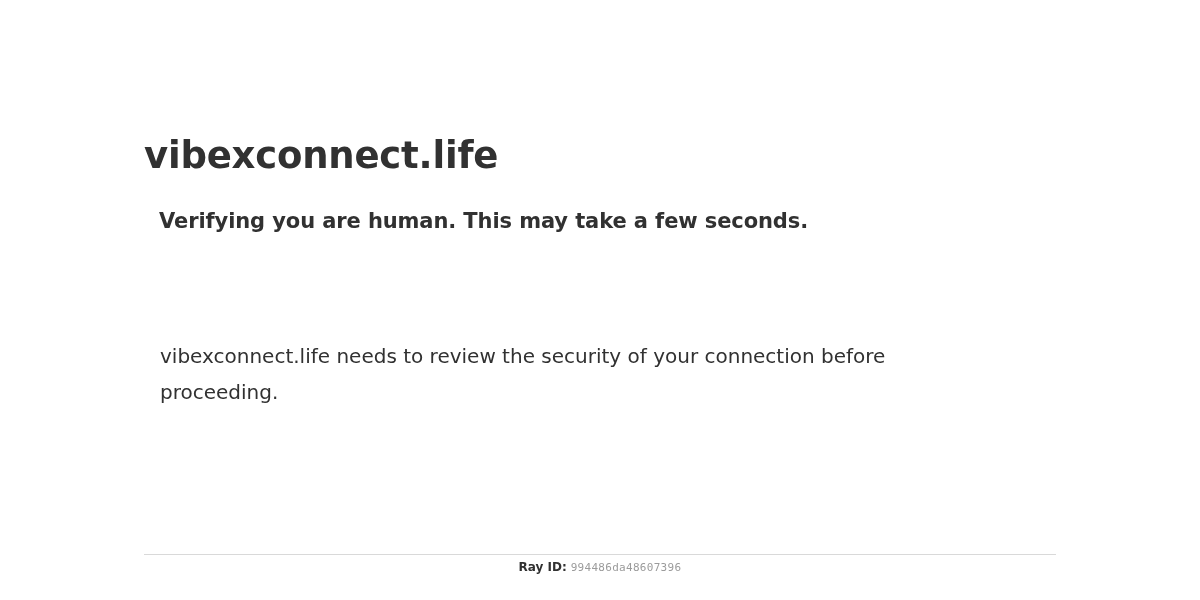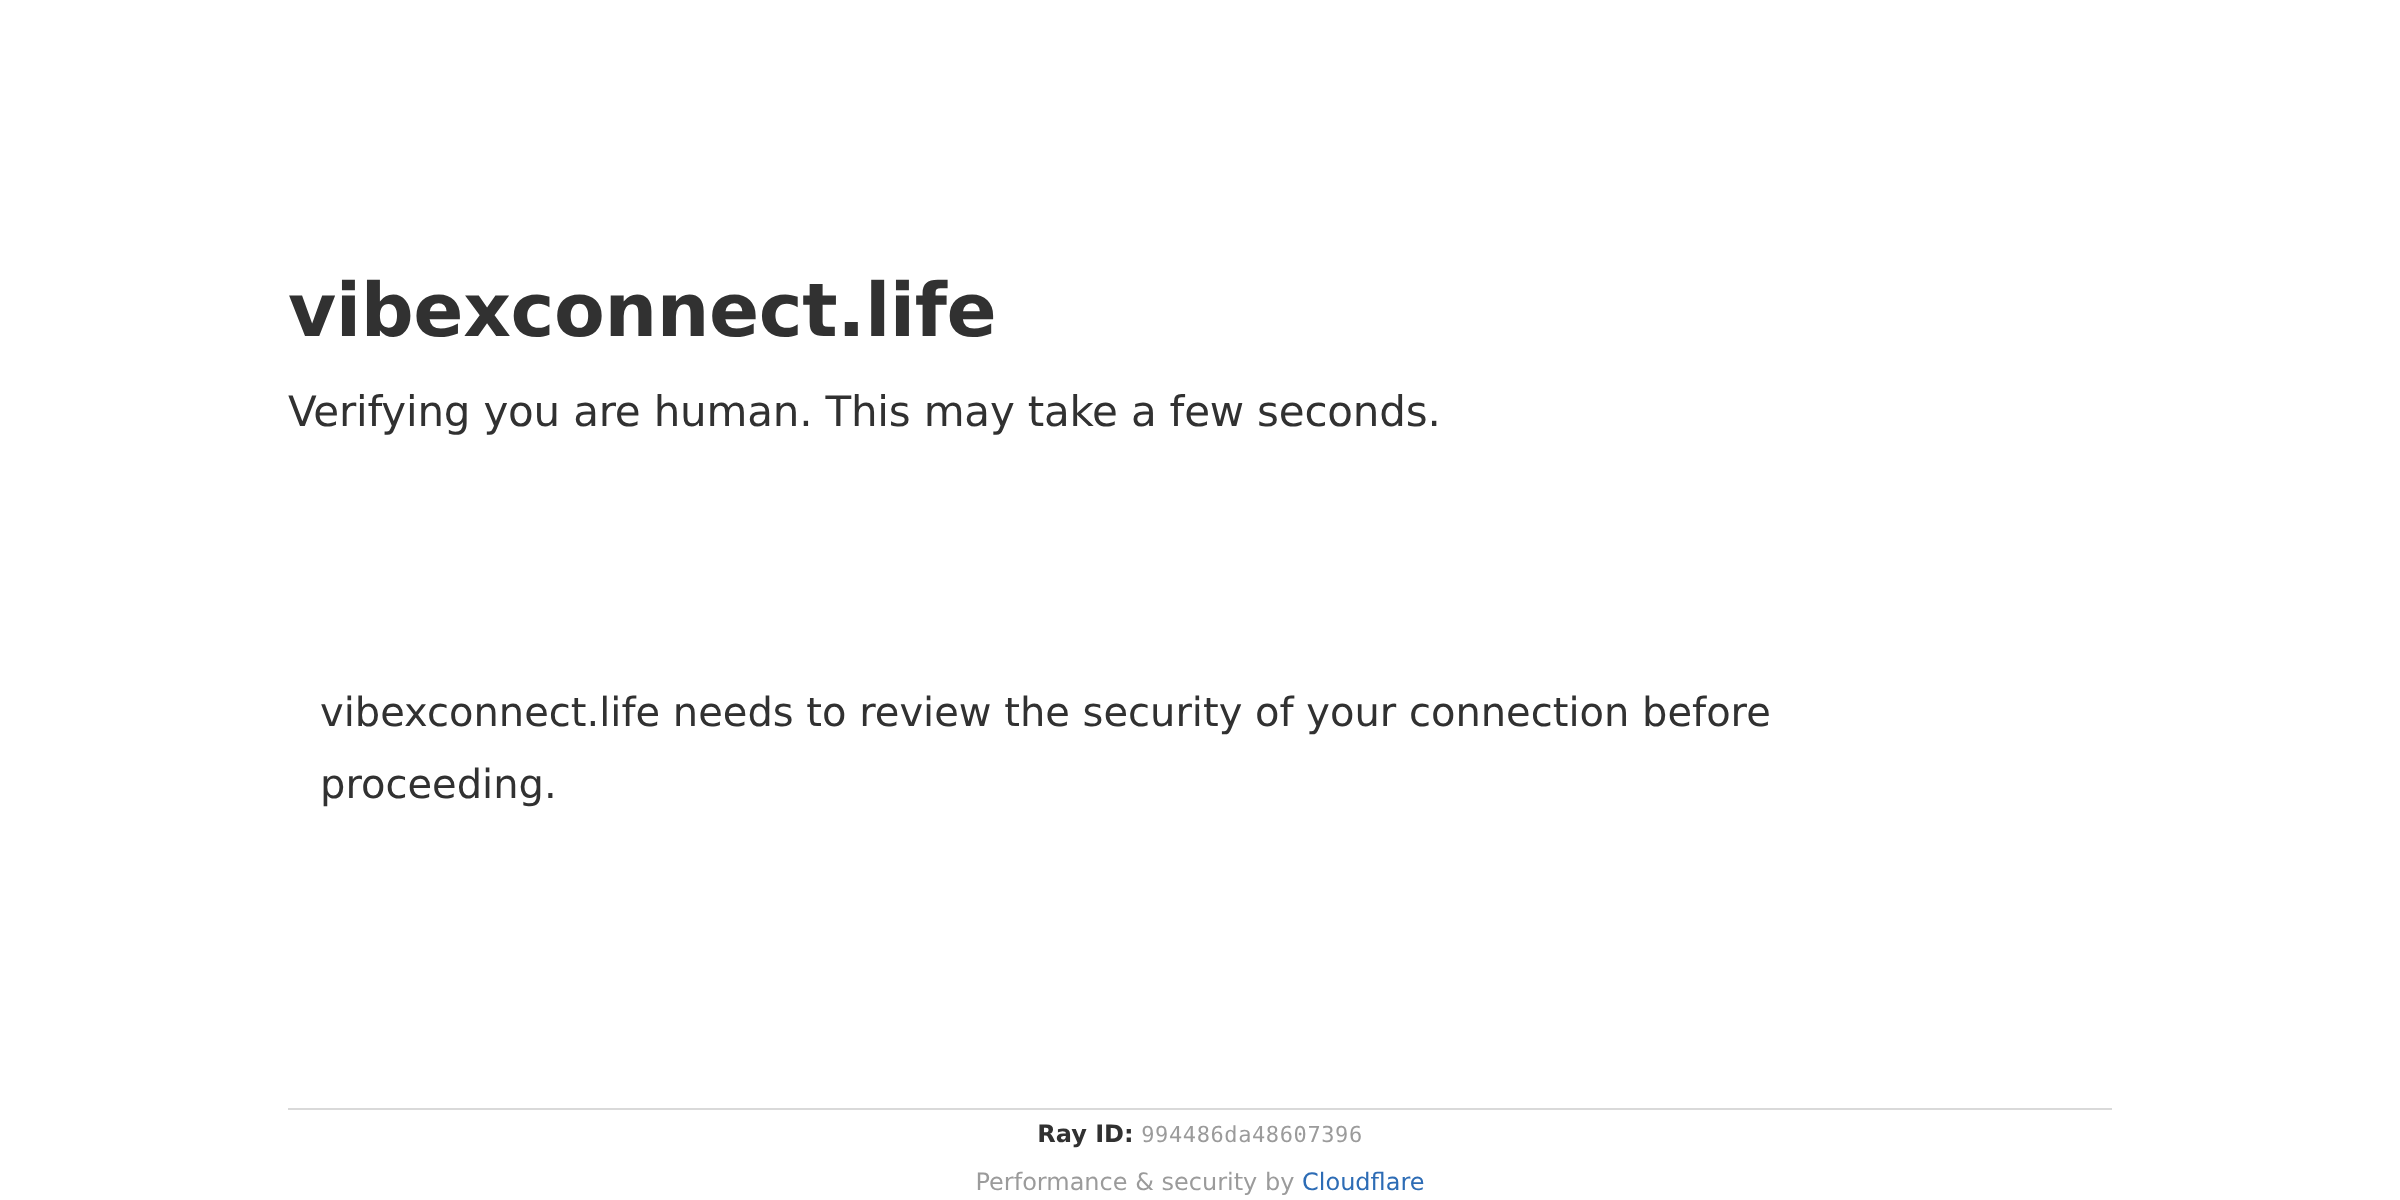--- a/index.html
+++ b/index.html
@@ -37,28 +37,28 @@
     top: 133px;
     font-size: 37px;
     line-height: 46px;
     font-weight: 700;
     letter-spacing: -0.2px;
     color: #313131;
     white-space: nowrap;
   }
 
   .subtitle {
-    margin: 0;
+    margin: 15px;
     padding: 0;
     position: absolute;
     left: 0;
     top: 192px;
     font-size: 21px;
     line-height: 28px;
-    font-weight: 400;
+    font-weight: 700;
     letter-spacing: -0.1px;
     color: #313131;
     white-space: nowrap;
   }
 
   .challenge-slot {
     position: absolute;
     left: 0;
     top: 240px;
     width: 300px;
@@ -152,19 +152,16 @@
   </div>
 
   <hr class="footer-divider">
 
   <div class="footer">
 
     <p class="ray-line">
       <span class="ray-label">Ray ID:</span><span>&nbsp;</span><span class="ray-value">994486da48607396</span>
     </p>
 
-    <p class="attribution-line">
-      <span>Performance &amp; security by </span><a class="attribution-link" href="#">Cloudflare</a>
-    </p>
 
   </div>
 
 </div>
 
 </body></html>

